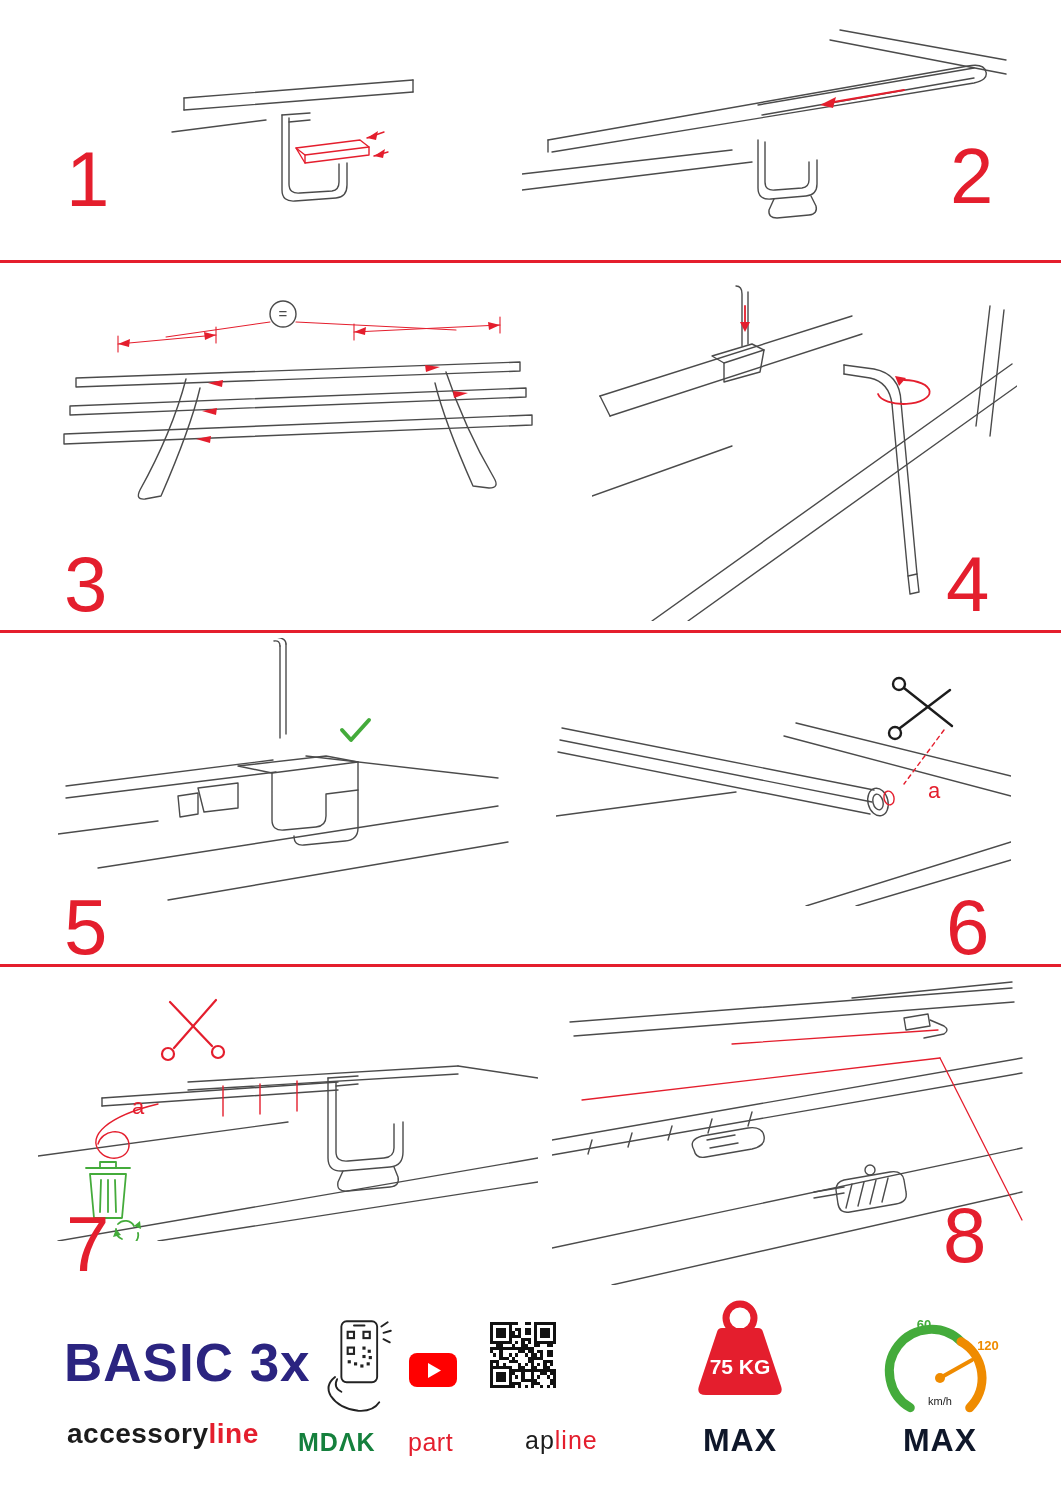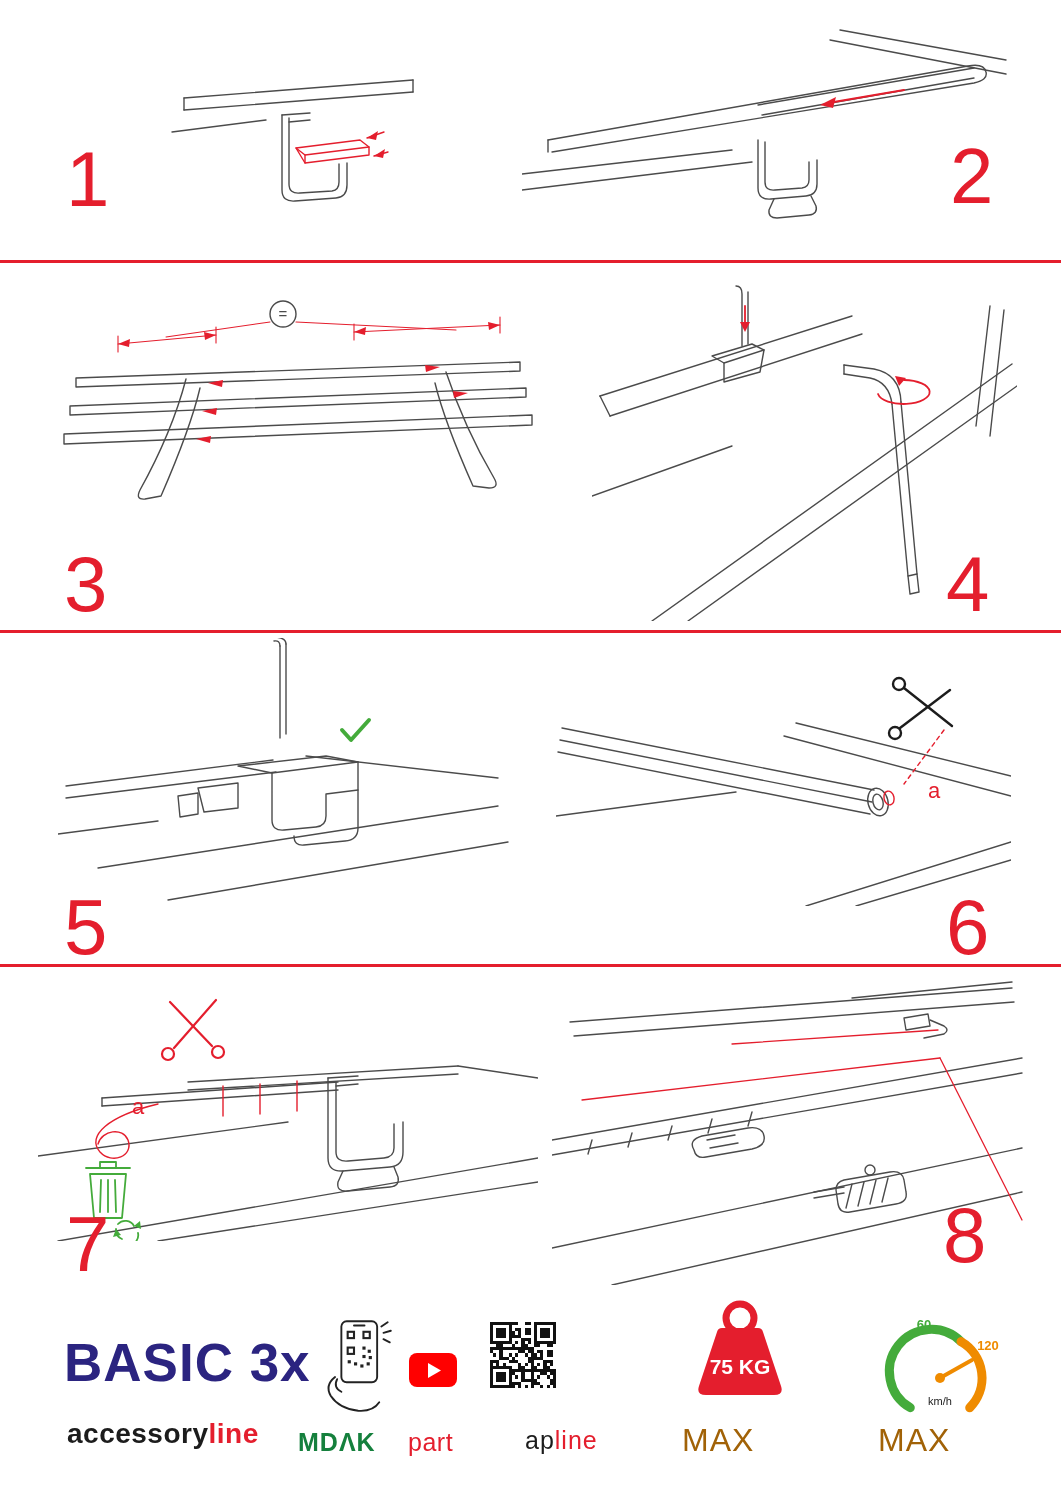--- a/index.html
+++ b/index.html
@@ -24,21 +24,21 @@
   .divider{position:absolute;left:0;width:1061px;height:3px;background:var(--red);}
 
   
   .brand-name{position:absolute;left:64px;top:1332px;font-size:53px;font-weight:800;letter-spacing:1px;color:var(--navy);}
   .brand-sub{position:absolute;left:67px;top:1418px;font-size:28px;font-weight:700;letter-spacing:.5px;}
   .brand-sub .p2{color:var(--red);}
   .icon-box{position:absolute;}
   .partner{position:absolute;font-size:25px;letter-spacing:1px;color:#15803d;font-weight:600;}
   .partner.red{color:var(--red);font-weight:500;letter-spacing:.5px;}
   .two-tone .p2{color:var(--red);}
-  .max-label{position:absolute;font-size:32px;font-weight:400;letter-spacing:1px;color:#a16207;text-align:left;}
+  .max-label{position:absolute;font-size:32px;font-weight:700;letter-spacing:1px;color:#0f172a;text-align:center;}
 </style>
 </head>
 <body>
 
 <div class="page">
 
   <div class="art" style="left:170px;top:68px;width:255px;height:160px;">
     <svg viewBox="0 0 255 160">
       <g class="ln">
         <path d="M14 30 L243 12"></path>

